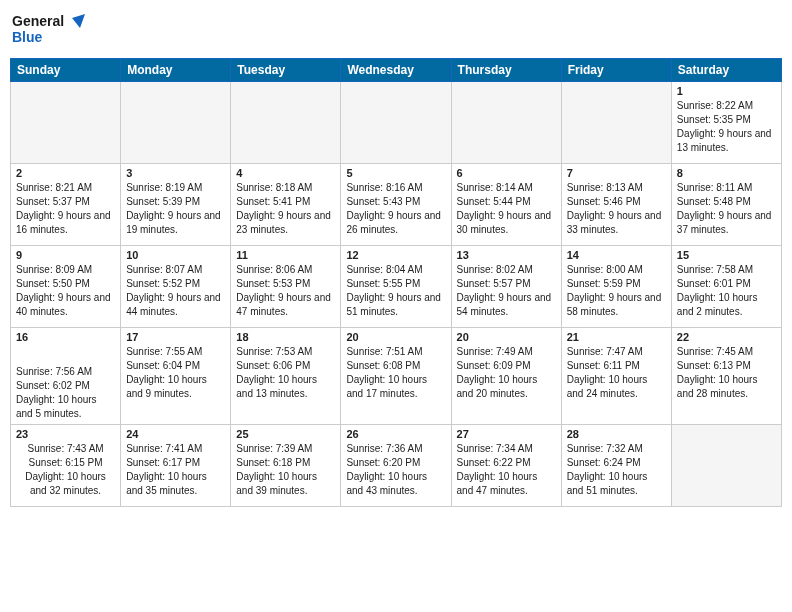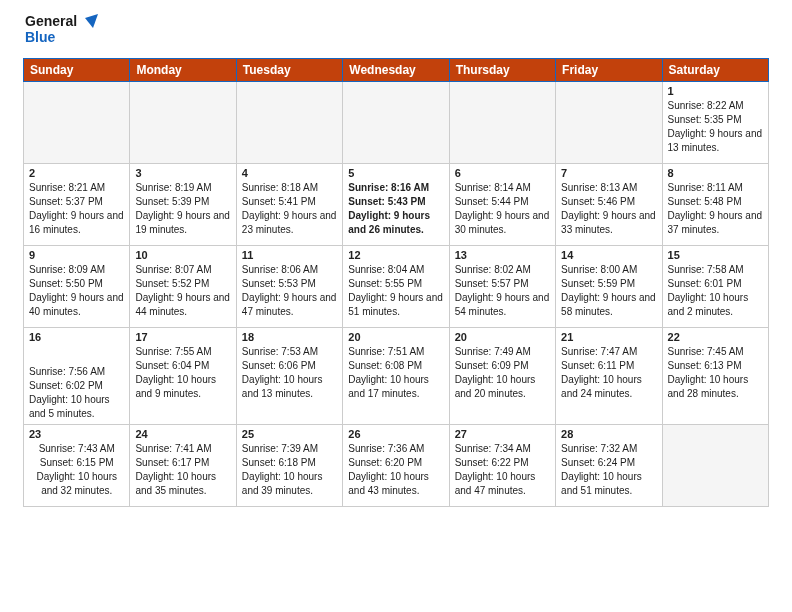--- a/index.html
+++ b/index.html
@@ -6,21 +6,21 @@
     body {
       width: 792px;
       height: 612px;
       font-family: Arial, sans-serif;
       background: #fff;
       overflow: hidden;
     }
     .page {
       width: 792px;
       height: 516px;
-      padding: 10px 23px;
+      padding: 10px 10px;
     }
     .header {
       display: flex;
       justify-content: space-between;
       align-items: flex-start;
       margin-bottom: 8px;
     }
     .logo {
       display: flex;
       align-items: center;
@@ -38,21 +38,21 @@
     .location {
       font-size: 13px;
       color: #444;
     }
     .calendar {
       width: 100%;
       border-collapse: collapse;
       border: 1px solid #bbb;
     }
     .calendar th {
-      background: #c2410c;
+      background: #0369a1;
       color: #fff;
       font-size: 12px;
       font-weight: bold;
       text-align: left;
       padding: 4px 6px;
       border: 1px solid #1565c0;
     }
     .calendar td {
       width: calc(100% / 7);
       vertical-align: top;
@@ -137,21 +137,21 @@
 Daylight: 9 hours and 19 minutes.</div>
           </td>
           <td>
             <span class="day-num">4</span>
             <div class="day-info" style="white-space: pre-line;">Sunrise: 8:18 AM
 Sunset: 5:41 PM
 Daylight: 9 hours and 23 minutes.</div>
           </td>
           <td>
             <span class="day-num">5</span>
-            <div class="day-info" style="white-space: pre-line; font-weight: bold;">Sunrise: 8:16 AM
+            <div class="day-info" style="white-space: pre-line;">Sunrise: 8:16 AM
 Sunset: 5:43 PM
 Daylight: 9 hours and 26 minutes.</div>
           </td>
           <td>
             <span class="day-num">6</span>
             <div class="day-info" style="white-space: pre-line;">Sunrise: 8:14 AM
 Sunset: 5:44 PM
 Daylight: 9 hours and 30 minutes.</div>
           </td>
           <td>

